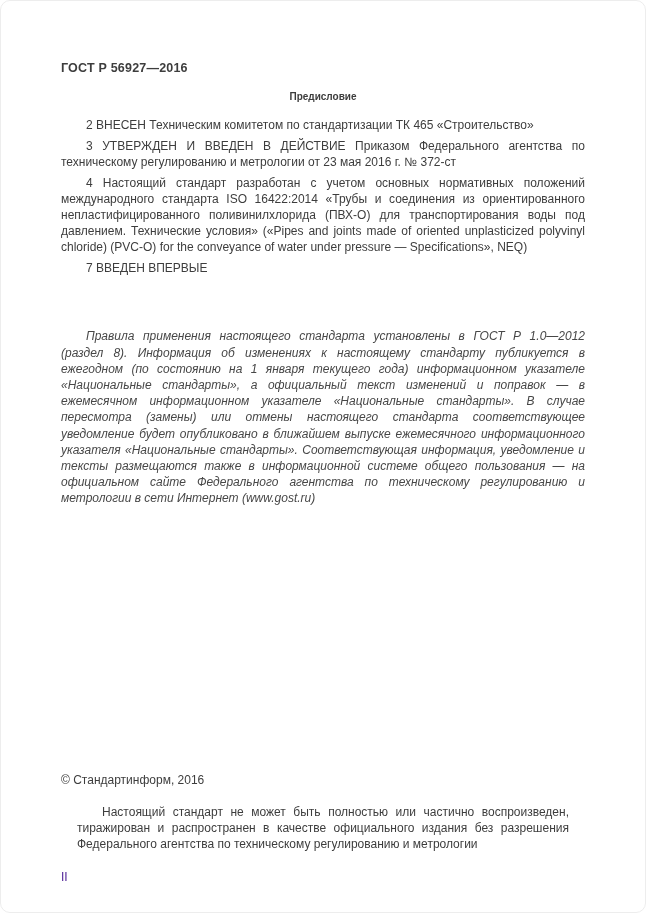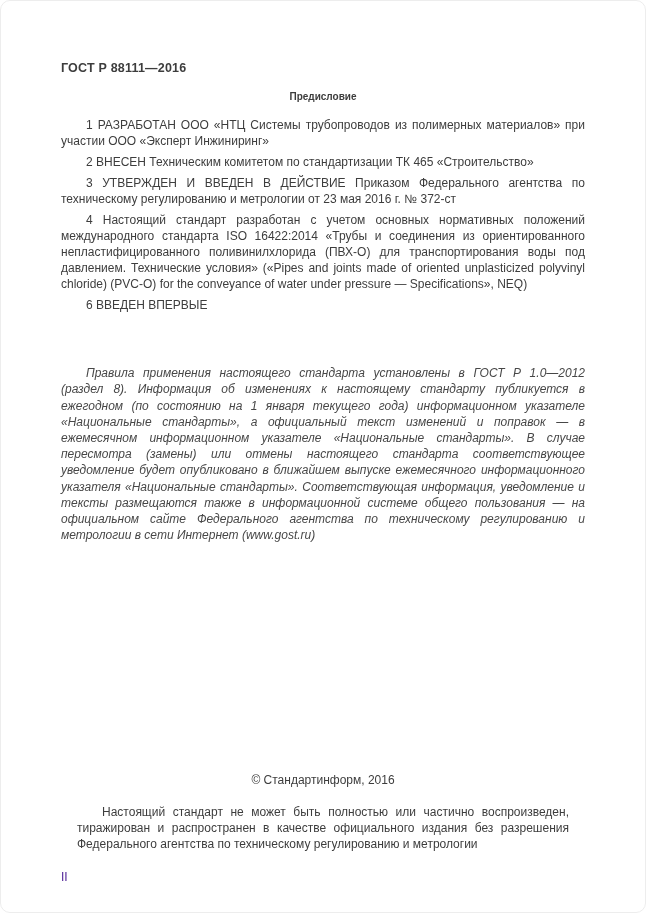--- a/index.html
+++ b/index.html
@@ -61,21 +61,21 @@
     text-indent: 25px;
     color: #474747;
   }
   .page-footer {
     position: absolute;
     left: 60px;
     right: 60px;
     top: 772px;
   }
   .copyright {
-    text-align: center;
+    text-align: left;
     font-size: 12px;
     line-height: 15px;
     margin-bottom: 7px;
   }
   p.restriction {
     margin: 16px;
     font-size: 12px;
     line-height: 16.2px;
     text-align: justify;
     text-indent: 25px;
@@ -85,30 +85,29 @@
     font-size: 12px;
     line-height: 16px;
     color: #4c1d95;
   }
 </style>
 </head>
 <body>
 
 <div class="page">
 
-  <div class="doc-header">ГОСТ Р 88111—2016</div>
+  <div class="doc-header">ГОСТ Р 56927—2016</div>
 
   <h1 class="doc-title">Предисловие</h1>
 
   <div class="body-block">
-    <p class="para">1 РАЗРАБОТАН ООО «НТЦ Системы трубопроводов из полимерных материалов» при участии ООО «Эксперт Инжиниринг»</p>
     <p class="para">2 ВНЕСЕН  Техническим комитетом по стандартизации ТК 465 «Строительство»</p>
     <p class="para">3 УТВЕРЖДЕН И ВВЕДЕН В ДЕЙСТВИЕ  Приказом Федерального агентства по техническому регулированию и метрологии от 23 мая 2016 г. № 372-ст</p>
     <p class="para">4 Настоящий стандарт разработан с учетом основных нормативных положений международного стандарта ISO 16422:2014 «Трубы и соединения из ориентированного непластифицированного поливинилхлорида (ПВХ-О) для транспортирования воды под давлением. Технические условия» («Pipes and joints made of oriented unplasticized polyvinyl chloride) (PVC-O) for the conveyance of water under pressure — Specifications», NEQ)</p>
-    <p class="para">6 ВВЕДЕН ВПЕРВЫЕ</p>
+    <p class="para">7 ВВЕДЕН ВПЕРВЫЕ</p>
   </div>
 
   <div class="notice">Правила применения настоящего стандарта установлены в ГОСТ Р 1.0—2012 (раздел 8). Информация об изменениях к настоящему стандарту публикуется в ежегодном (по состоянию на 1 января текущего года) информационном указателе «Национальные стандарты», а официальный текст изменений и поправок — в ежемесячном информационном указателе «Национальные стандарты». В случае пересмотра (замены) или отмены настоящего стандарта соответствующее уведомление будет опубликовано в ближайшем выпуске ежемесячного информационного указателя «Национальные стандарты». Соответствующая информация, уведомление и тексты размещаются также в информационной системе общего пользования — на официальном сайте Федерального агентства по техническому регулированию и метрологии в сети Интернет (www.gost.ru)</div>
 
   <div class="page-footer">
     <div class="copyright">© Стандартинформ, 2016</div>
     <p class="restriction">Настоящий стандарт не может быть полностью или частично воспроизведен, тиражирован и распространен в качестве официального издания без разрешения Федерального агентства по техническому регулированию и метрологии</p>
     <div class="page-number">II</div>
   </div>
 

